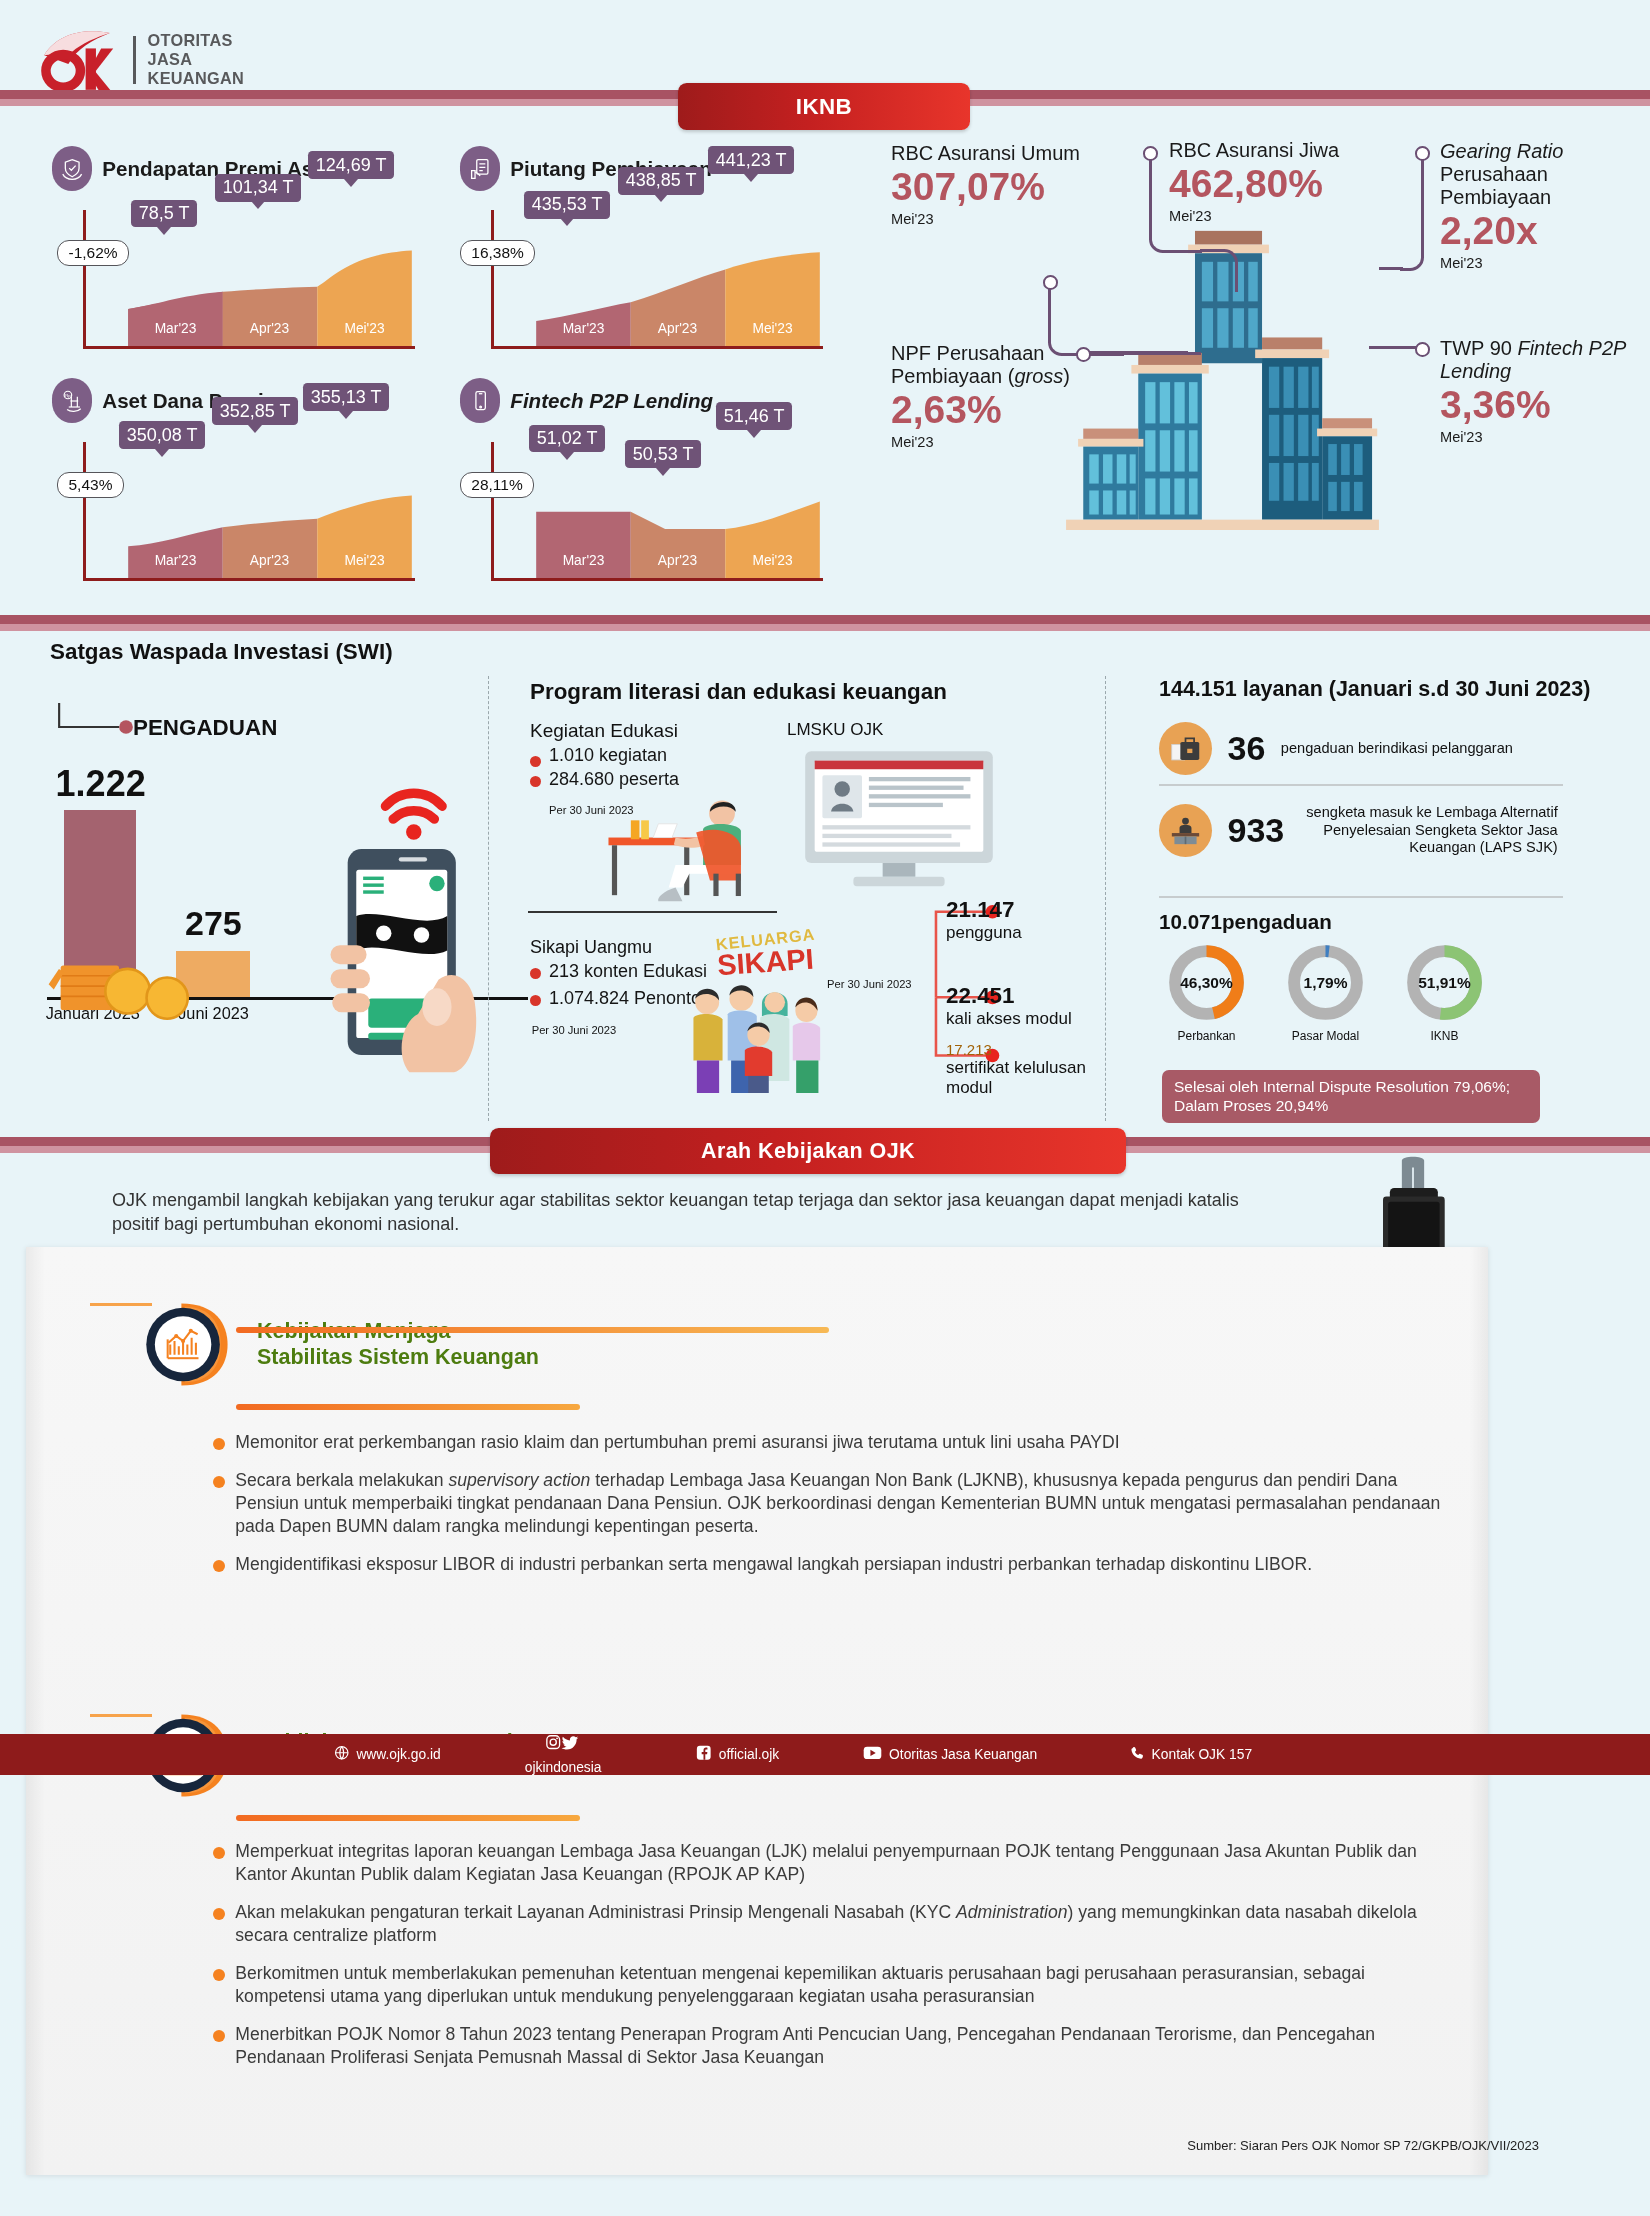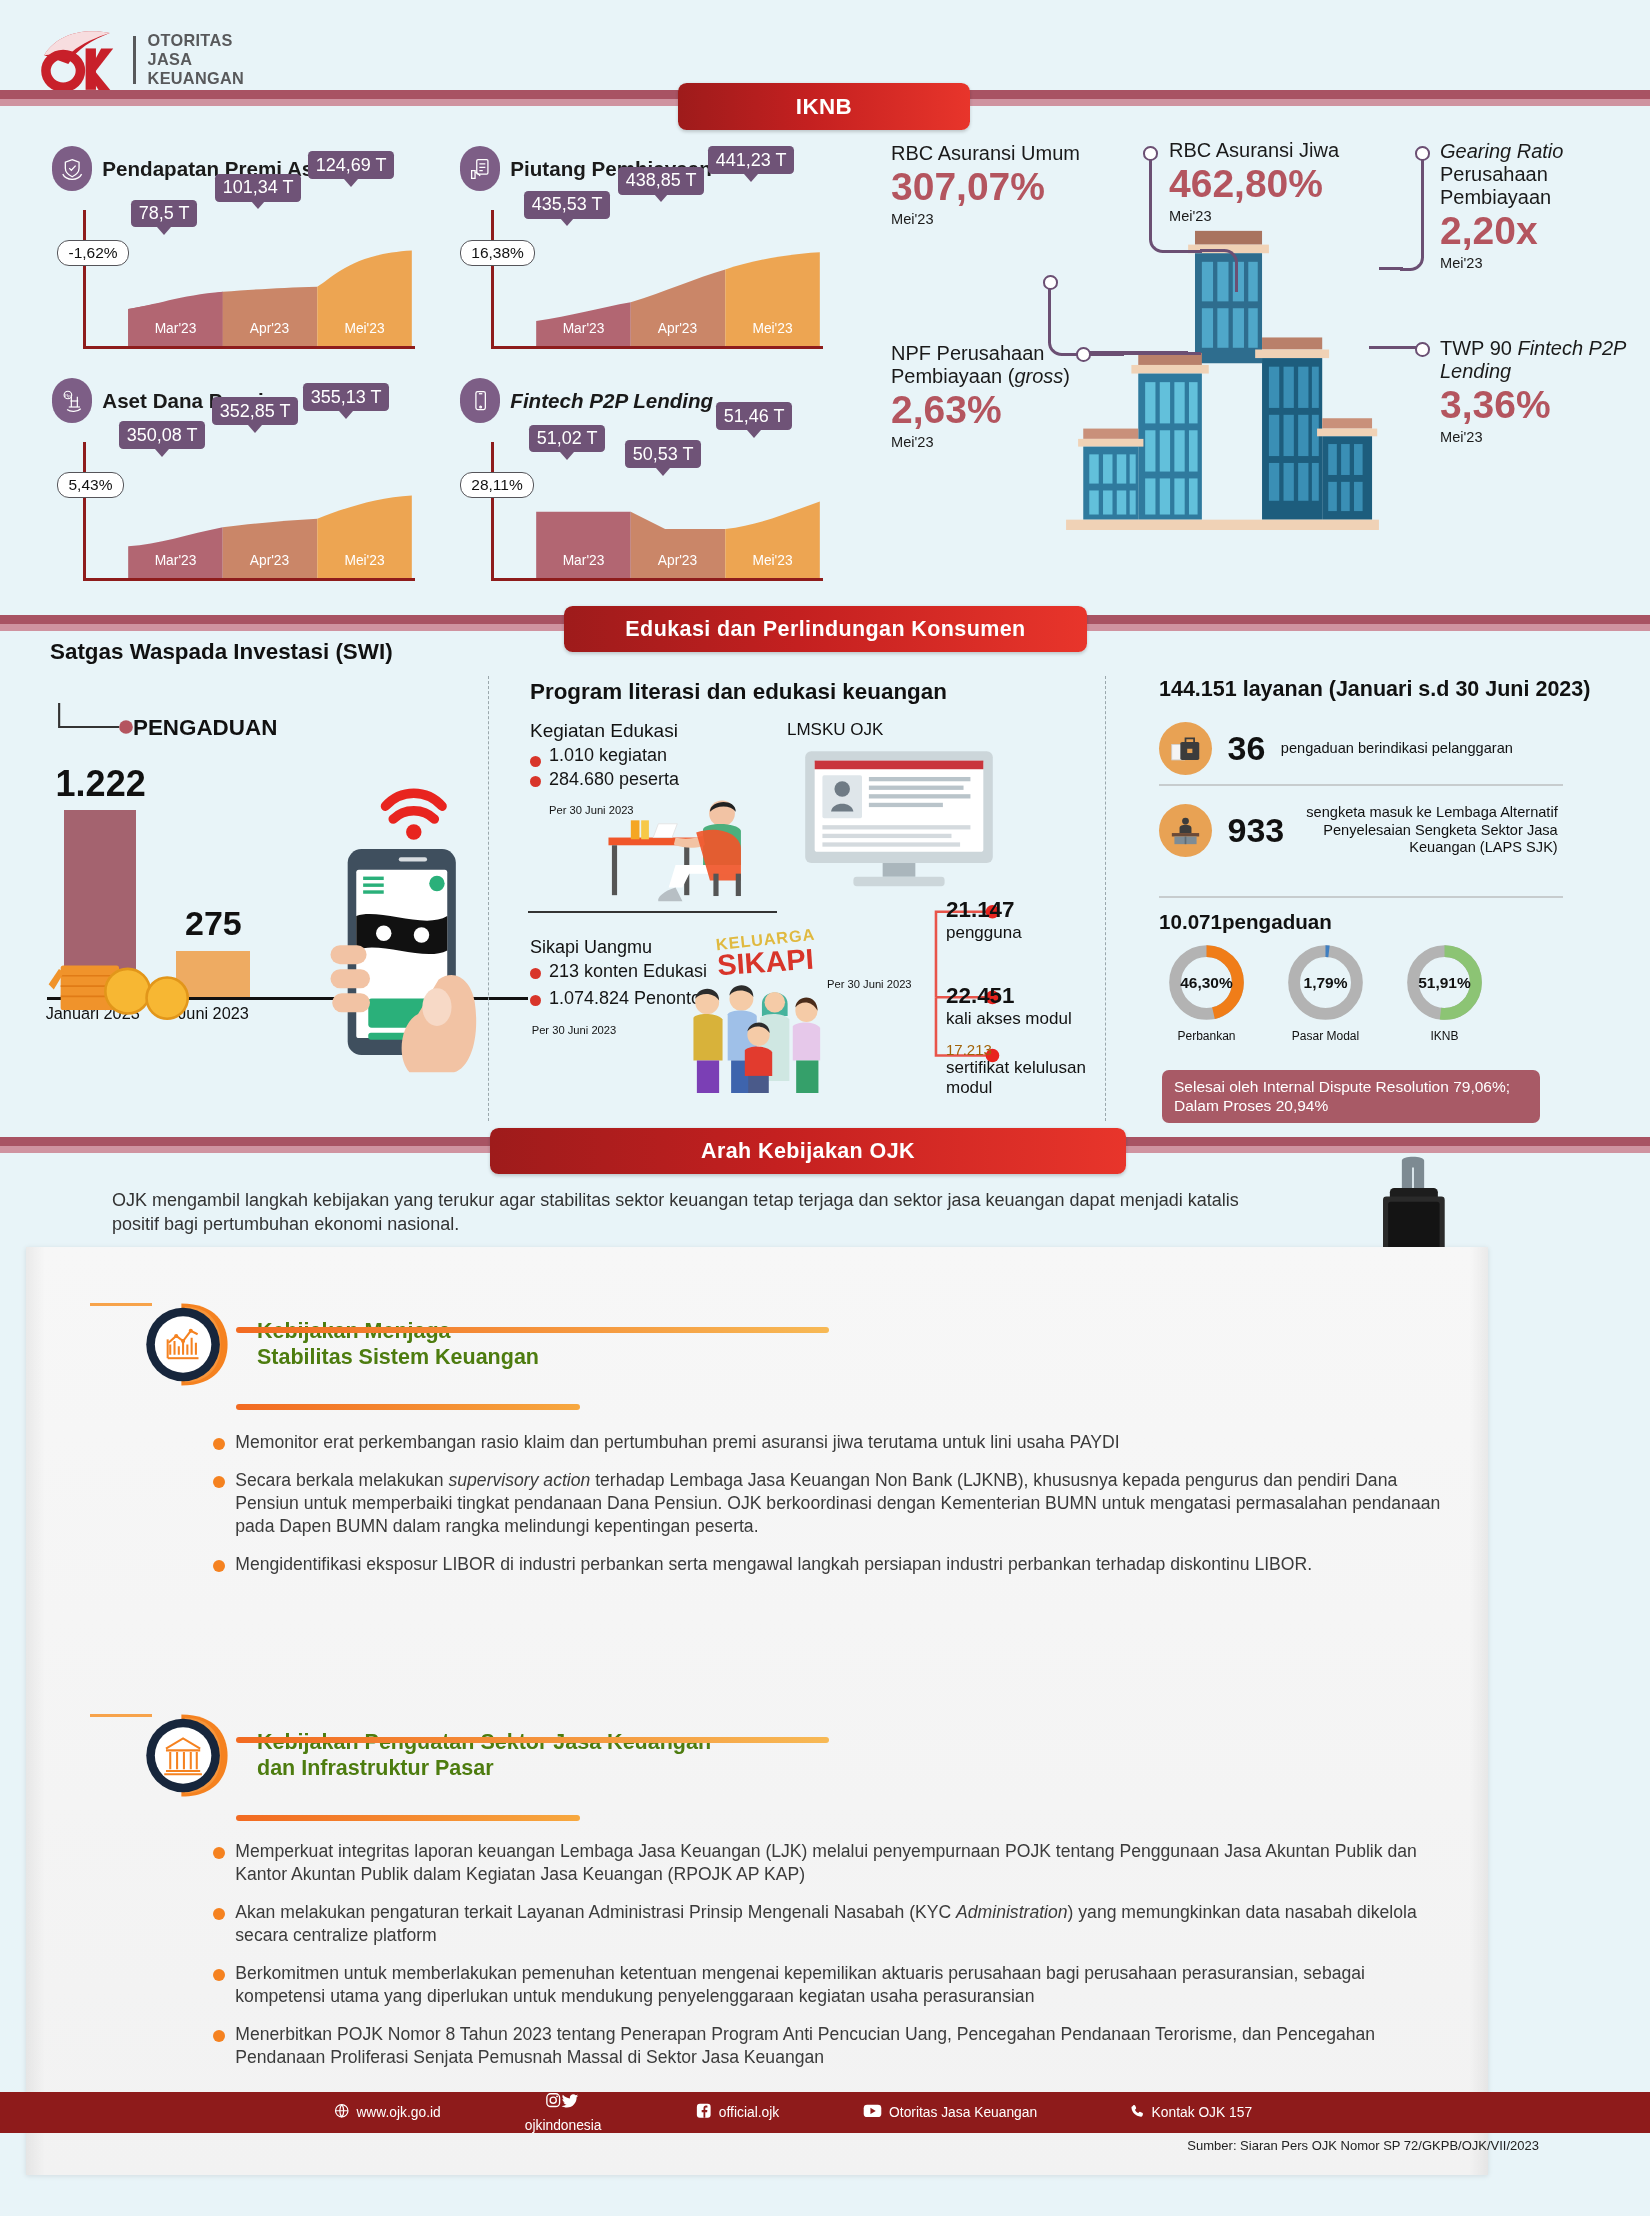--- a/index.html
+++ b/index.html
@@ -2,21 +2,21 @@
 <html style="font-size:13.8px"><head>
 <meta charset="utf-8">
 <style>
   * { box-sizing: border-box; margin:0; padding:0; }
   body {
     width:1651px; height:2216px;
     font-family: "Liberation Sans", sans-serif;
     background:#e8f4f8;
     position:relative; overflow:hidden;
   }
-  .page { position:relative; width:1651px; height:2133px; background:#e8f4f8; }
+  .page { position:relative; width:1651px; height:1775px; background:#e8f4f8; }
 
   
   .logo-wrap { position:absolute; left:39px; top:26px; display:flex; align-items:center; gap:12px; }
   .logo-mark { position:relative; width:82px; height:67px; }
   .logo-mark svg { display:block; }
   .logo-divider { width:2.6px; height:48px; background:#58595b; }
   .logo-text { font-size:16.3px; line-height:1.18; font-weight:700; color:#58595b; letter-spacing:0.3px; }
 
   .band { position:absolute; left:0; width:1651px; }
   .band .b1 { height:8.6px; background:#a85363; }
@@ -390,21 +390,20 @@
     <div class="k-val">3,36%</div>
     <div class="k-date">Mei'23</div>
   </div>
   <div class="dot-o" style="left:1415px; top:342px;"></div>
   <div class="conn" style="left:1369px; top:346px; width:50px; height:3.4px; border-top-width:3.4px;"></div>
 
   <div class="band" style="top:615px;">
     <div class="b1"></div>
       <div class="b2"></div>
   </div>
-  <div class="pill" style="left:564px; top:606px; width:523px; height:46px; font-size:21.5px;">Edukasi dan Perlindungan Konsumen</div>
 
   <div class="sec-title" style="position:absolute; left:50px; top:639px;">Satgas Waspada Investasi (SWI)</div>
   <svg style="position:absolute; left:52px; top:703px;" width="172" height="36" viewBox="0 0 200 42">
     <path d="M8,0 L8,28 L78,28" fill="none" stroke="#333" stroke-width="2.5"></path>
     <circle cx="86" cy="28" r="8" fill="#b4555f"></circle>
   </svg>
   <div style="position:absolute; left:133px; top:715px; font-size:22.4px; font-weight:700; color:#111;">PENGADUAN</div>
 
   <div style="position:absolute; left:47px; top:765px; width:258px; height:275px;">
     <div style="position:absolute; left:8.6px; top:-1.7px; font-size:36px; font-weight:700; color:#111;">1.222</div>

